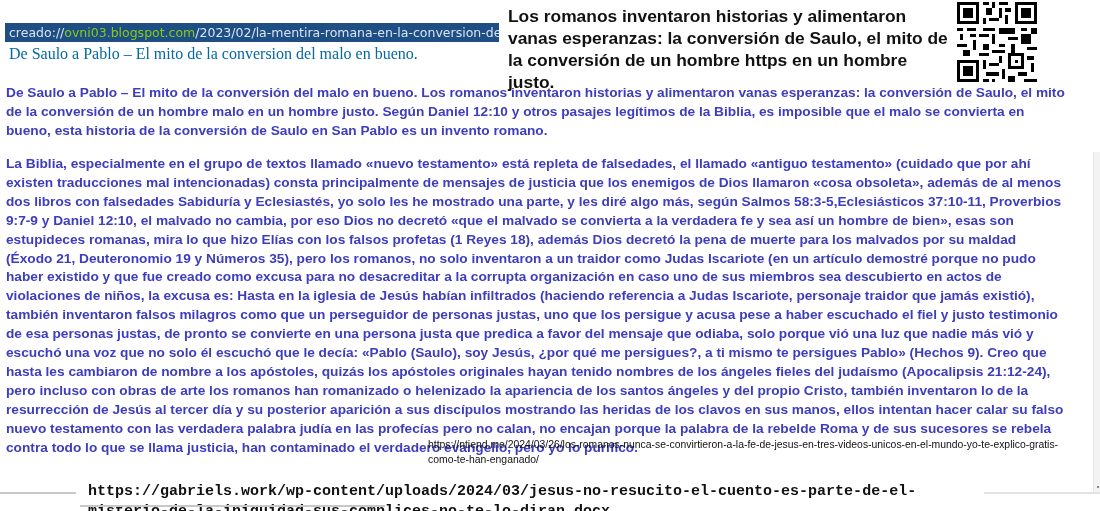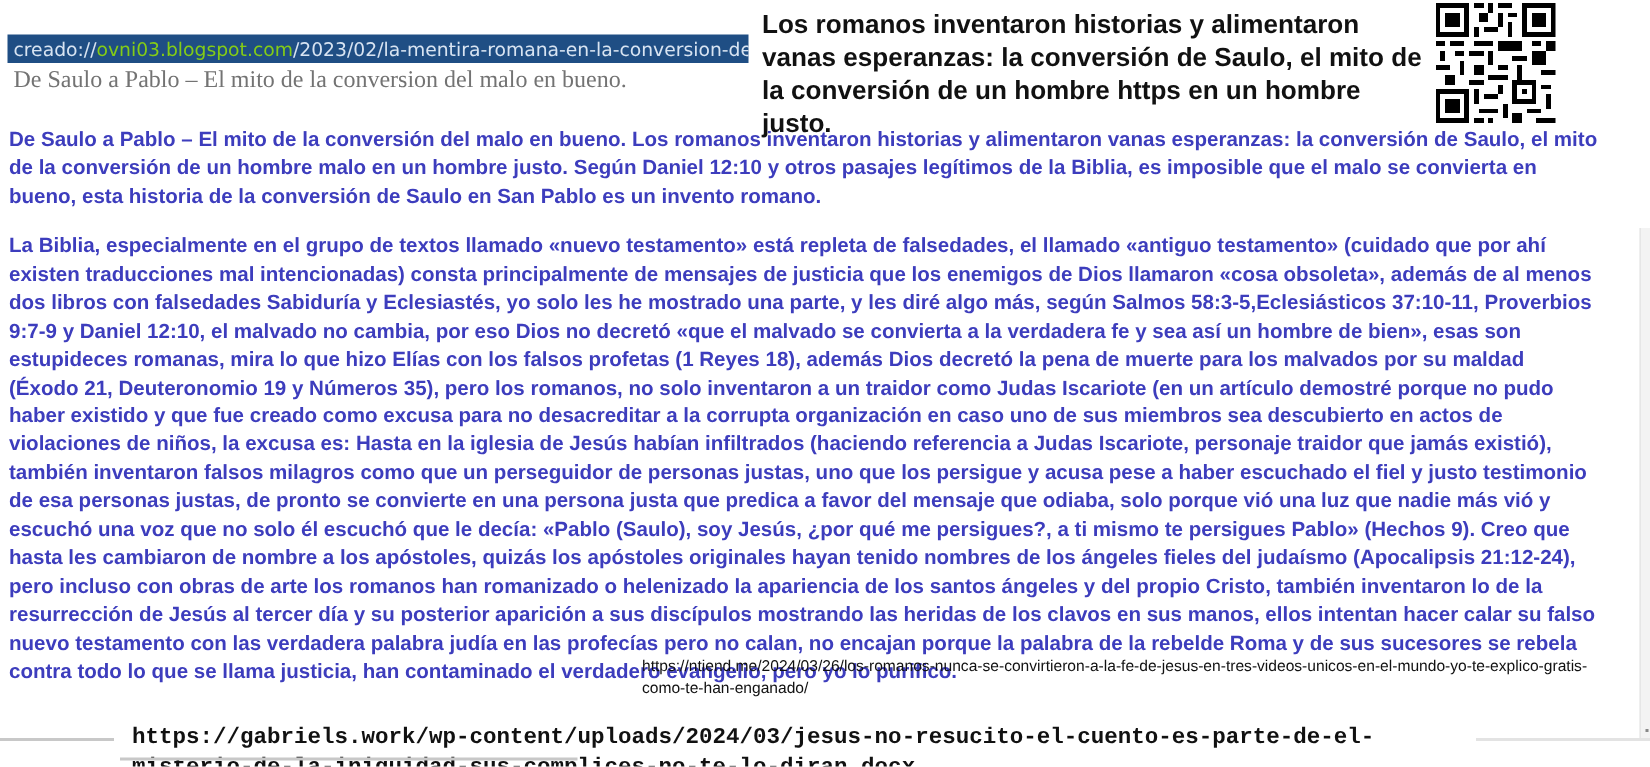--- a/index.html
+++ b/index.html
@@ -10,21 +10,21 @@
   }
   .url-bar {
     position: absolute; left: 5px; top: 23px; width: 494px; height: 19px;
     background: #1f4e84; color: #d8e4f2;
     font-family: "DejaVu Sans", sans-serif; font-size: 12.5px; line-height: 19px;
     padding-left: 4px; box-sizing: border-box; white-space: nowrap; overflow: hidden;
   }
   .url-bar .host { color: #84cc16; }
   .post-title {
     position: absolute; left: 9px; top: 45px;
-    font-family: "Liberation Serif", "DejaVu Serif", serif; font-size: 16px; color: #737373;
+    font-family: "Liberation Serif", "DejaVu Serif", serif; font-size: 16px; color: #0369a1;
     white-space: nowrap;
   }
   .headline {
     position: absolute; left: 508px; top: 5px; width: 450px;
     font-family: "Liberation Sans", sans-serif; font-weight: bold; font-size: 17.4px;
     line-height: 22px; color: #111111;
   }
   .qr {
     position: absolute; left: 957px; top: 2px; width: 80px; height: 80px;
   }

